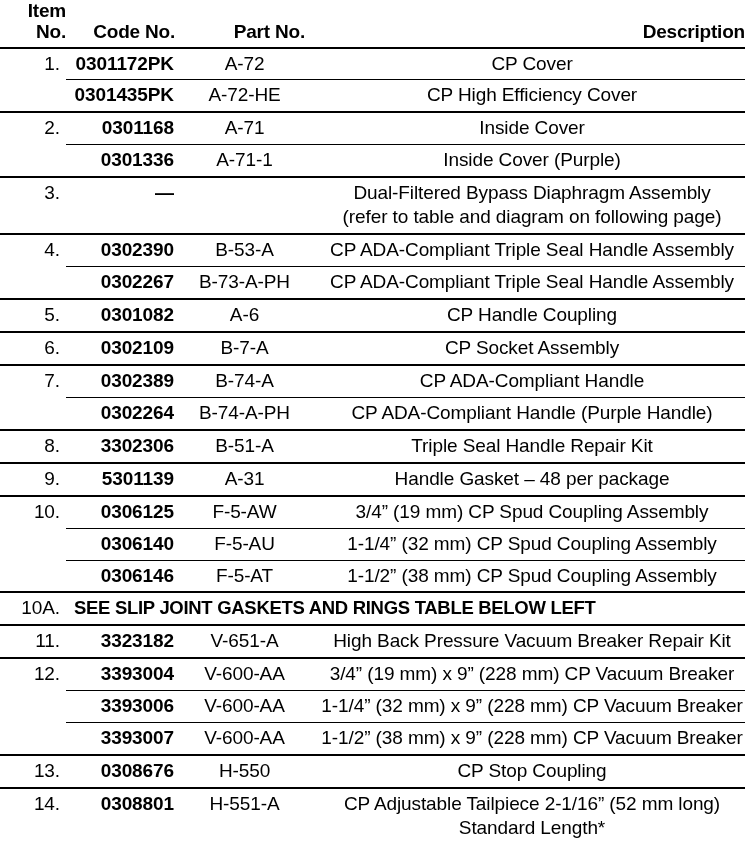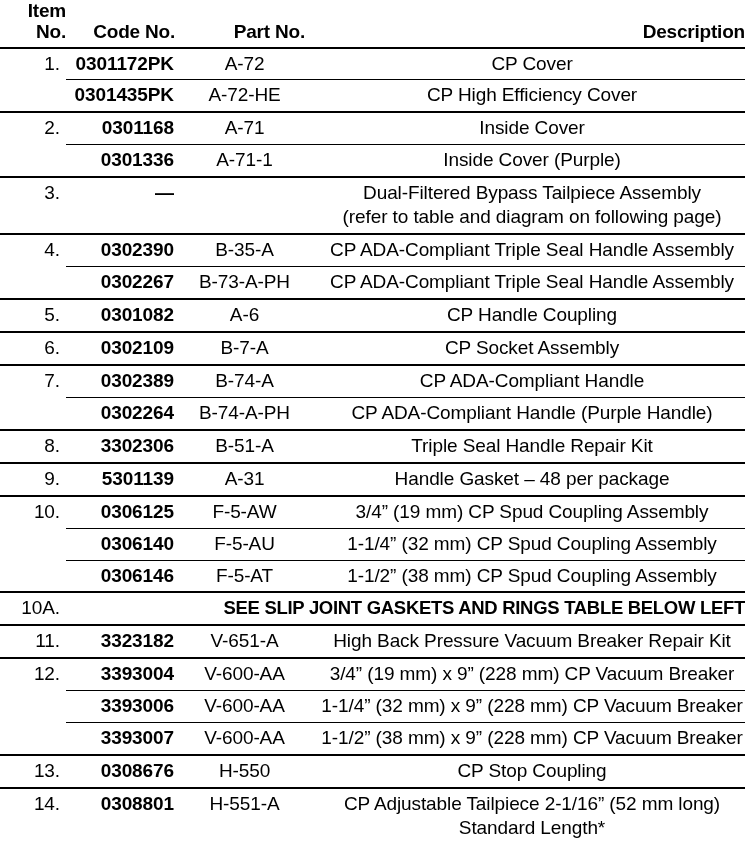--- a/index.html
+++ b/index.html
@@ -84,21 +84,20 @@
   }
   tr.rule-sub > td.item { border-top: none; }
 
   
   td.note {
     font-weight: bold;
     font-size: 18.5px;
     padding-left: 8px;
     letter-spacing: -0.3px;
     white-space: nowrap;
-    text-align: right;
   }
 </style>
 </head>
 <body>
 
 <table class="parts-table">
   <colgroup>
     <col class="c-item">
     <col class="c-code">
     <col class="c-part">
@@ -146,28 +145,28 @@
         <td class="part">A-71-1</td>
         <td class="desc">
           <span class="line">Inside Cover (Purple)</span>
         </td>
       </tr>
       <tr class="rule-thick">
         <td class="item">3.</td>
         <td class="code">—</td>
         <td class="part"></td>
         <td class="desc">
-          <span class="line">Dual-Filtered Bypass Tailpiece Assembly</span>
+          <span class="line">Dual-Filtered Bypass Diaphragm Assembly</span>
           <span class="line">(refer to table and diagram on following page)</span>
         </td>
       </tr>
       <tr class="rule-thick">
         <td class="item">4.</td>
         <td class="code">0302390</td>
-        <td class="part">B-35-A</td>
+        <td class="part">B-53-A</td>
         <td class="desc">
           <span class="line">CP ADA-Compliant Triple Seal Handle Assembly</span>
         </td>
       </tr>
       <tr class="rule-sub">
         <td class="item"></td>
         <td class="code">0302267</td>
         <td class="part">B-73-A-PH</td>
         <td class="desc">
           <span class="line">CP ADA-Compliant Triple Seal Handle Assembly</span>

